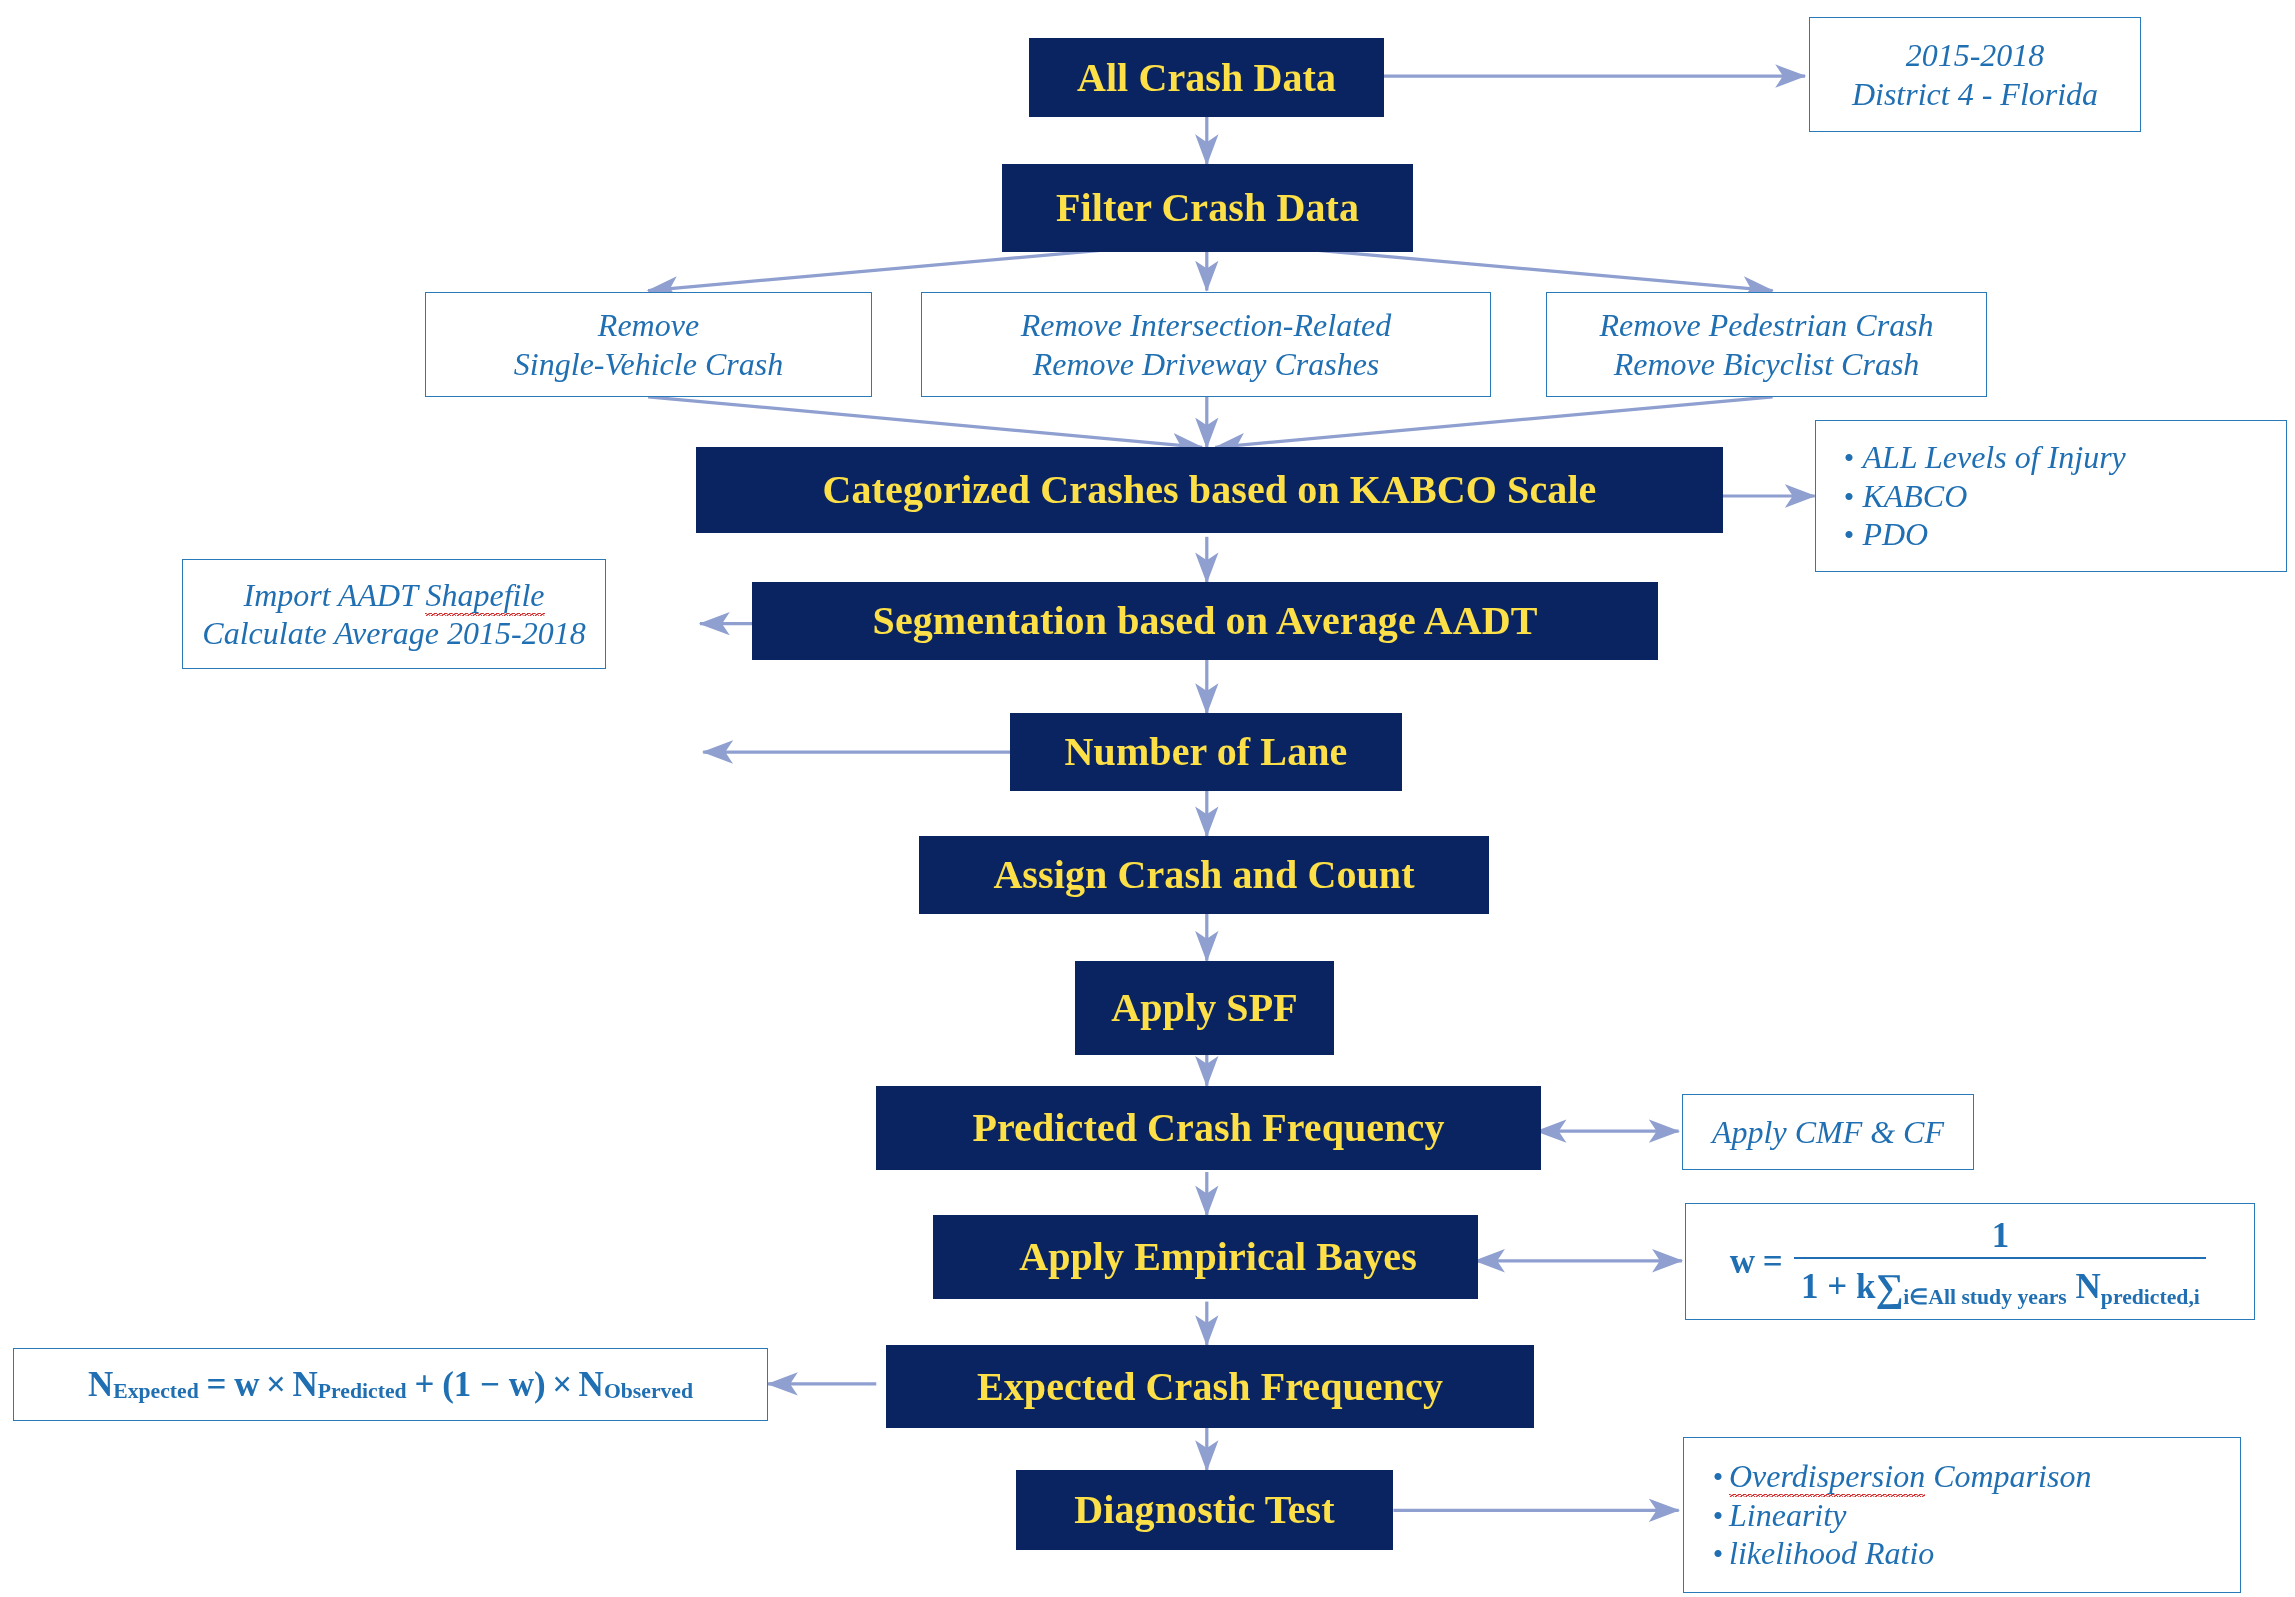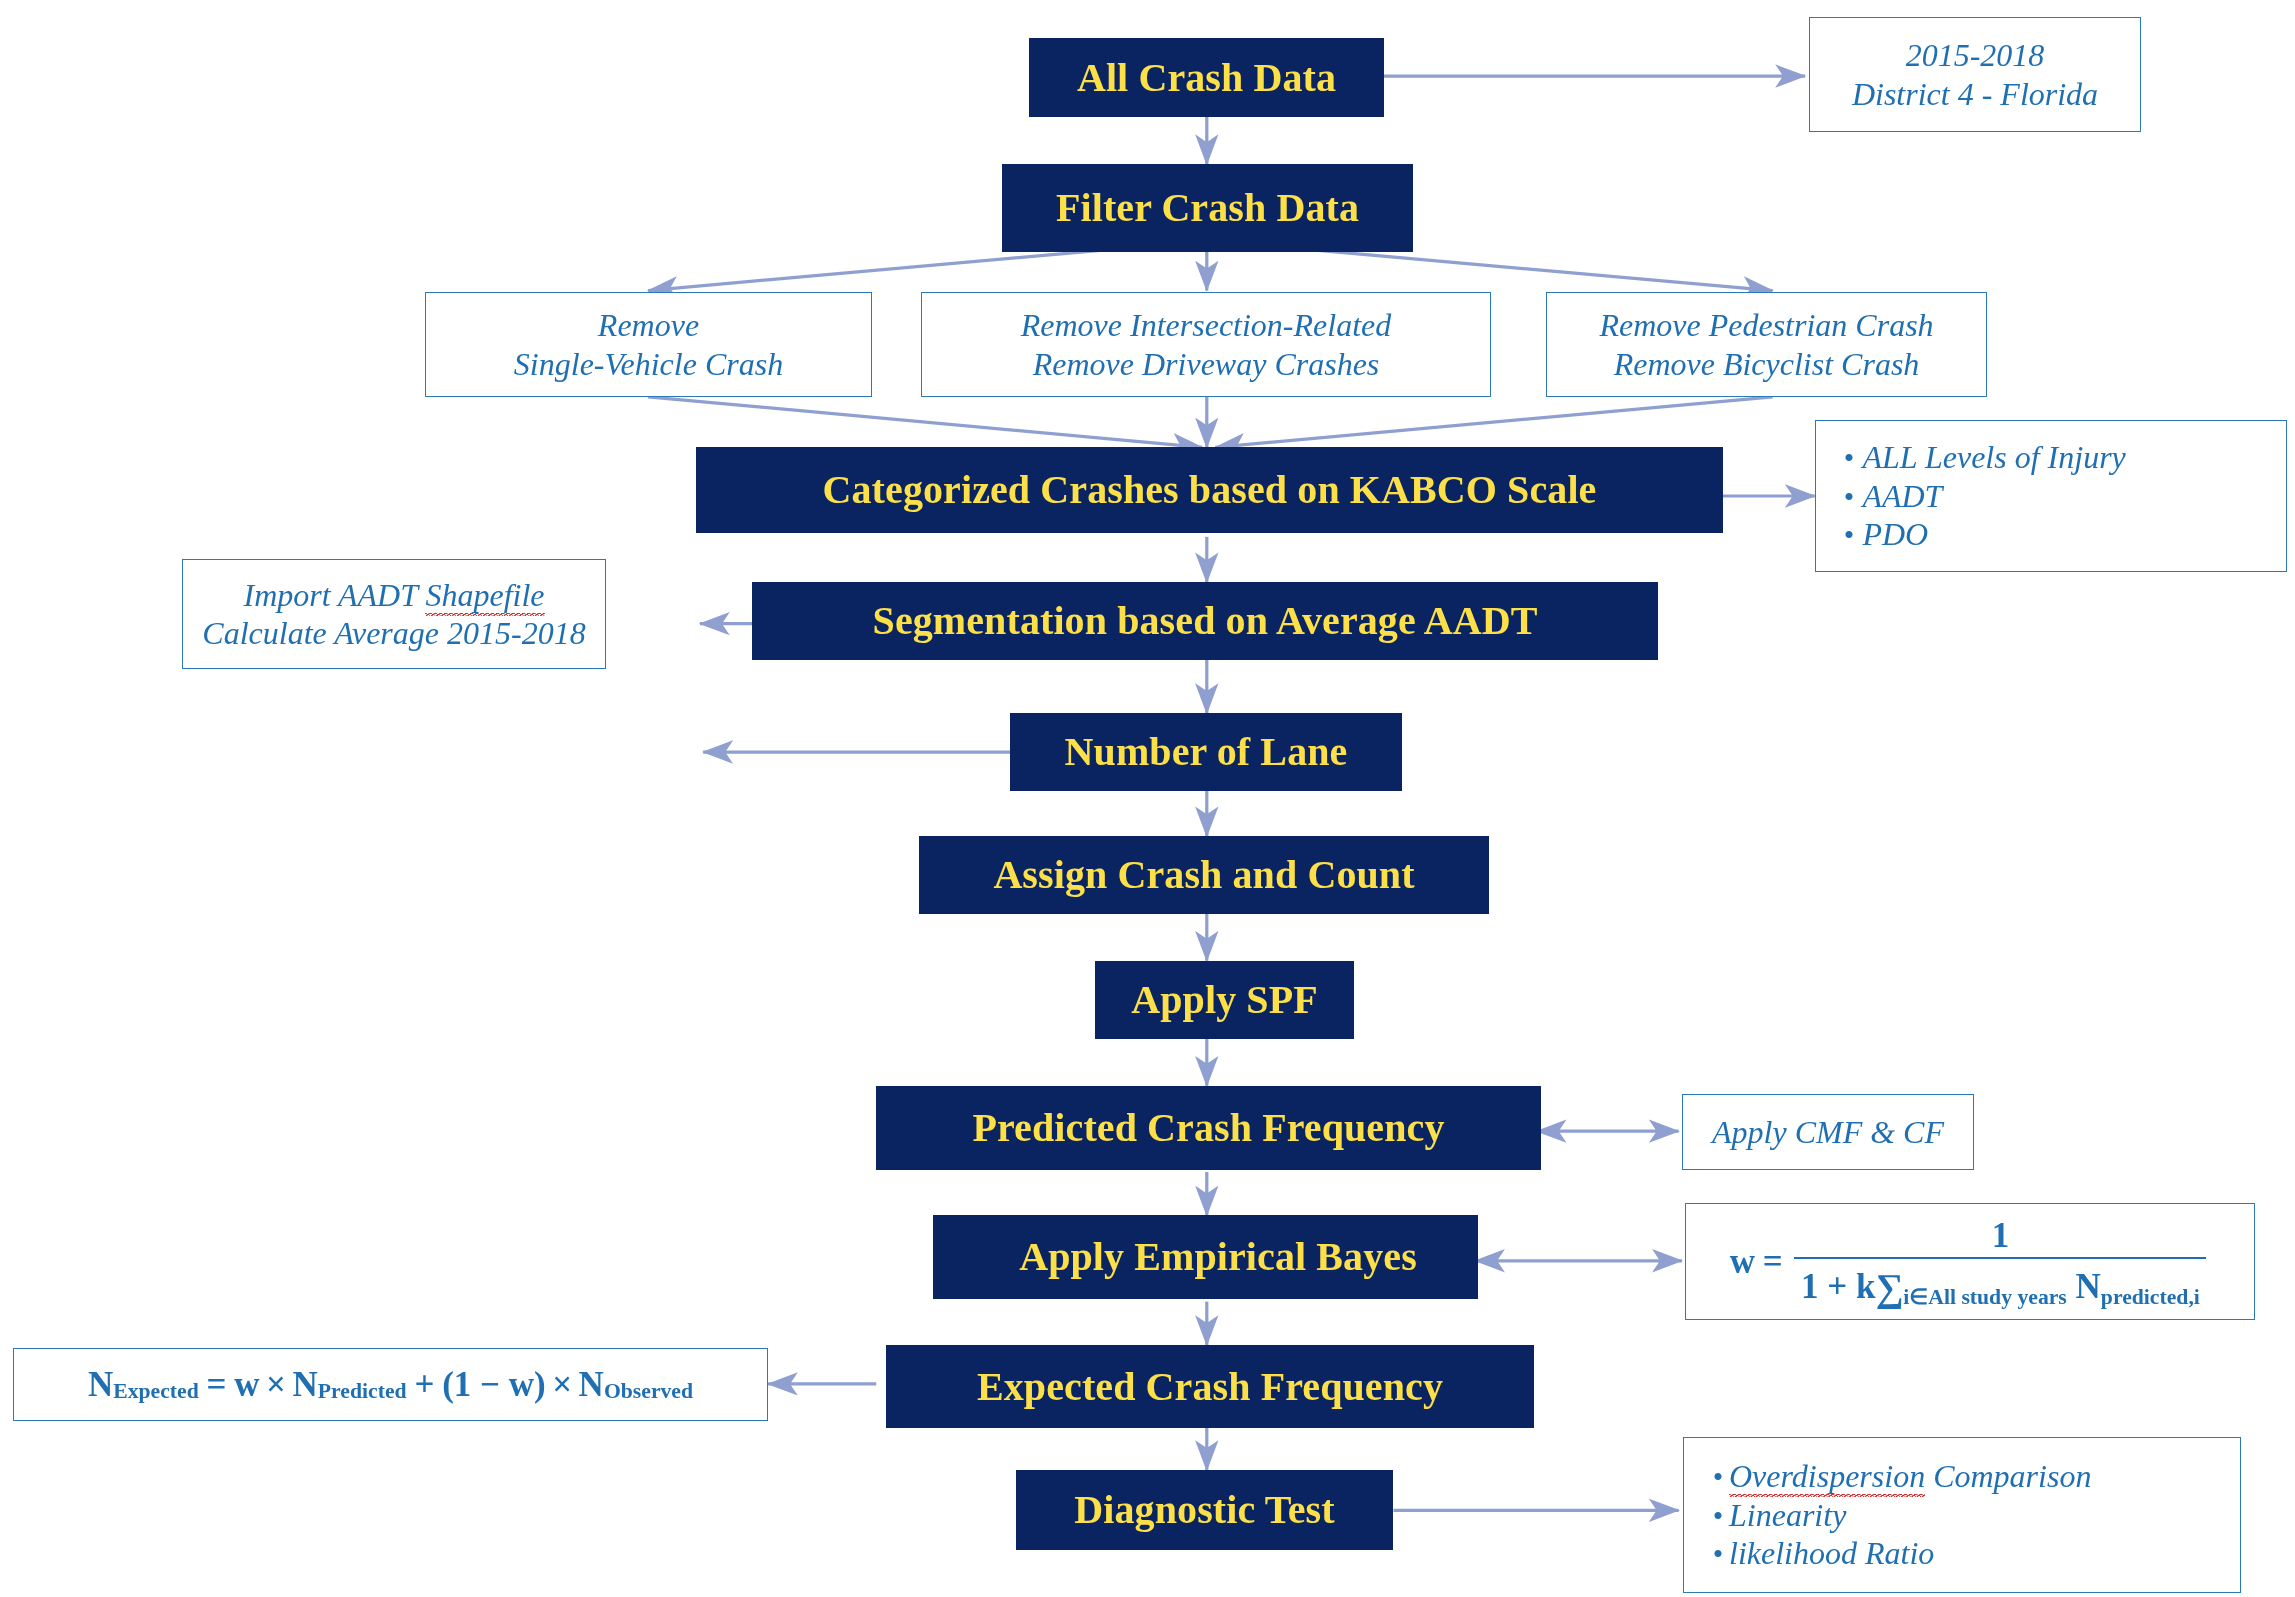--- a/index.html
+++ b/index.html
@@ -164,21 +164,21 @@
   </div>
 
   <div class="navy" style="left:1010px; top:713px; width:392px; height:78px;">
     <span>Number of Lane</span>
   </div>
 
   <div class="navy" style="left:919px; top:836px; width:570px; height:78px;">
     <span>Assign Crash and Count</span>
   </div>
 
-  <div class="navy" style="left:1075px; top:961px; width:259px; height:78px;margin-left:20px;">
+  <div class="navy" style="left:1075px; top:961px; width:259px; height:94px;">
     <span>Apply SPF</span>
   </div>
 
   <div class="navy" style="left:876px; top:1086px; width:665px; height:84px;">
     <span>Predicted Crash Frequency</span>
   </div>
 
   <div class="navy" style="left:933px; top:1215px; width:545px; height:84px;padding-left:34px;">
     <span>Apply Empirical Bayes</span>
   </div>
@@ -211,21 +211,21 @@
     <span class="ln">Remove Bicyclist Crash</span>
   </div>
 
   <div class="note bullets" style="left:1815px; top:420px; width:472px; height:152px;">
     <div class="bullet-row">
       <span class="bullet-dot">•</span>
       <span class="bullet-txt">ALL Levels of Injury</span>
     </div>
     <div class="bullet-row">
       <span class="bullet-dot">•</span>
-      <span class="bullet-txt">AADT</span>
+      <span class="bullet-txt">KABCO</span>
     </div>
     <div class="bullet-row">
       <span class="bullet-dot">•</span>
       <span class="bullet-txt">PDO</span>
     </div>
   </div>
 
   <div class="note" style="left:182px; top:559px; width:424px; height:110px;">
     <span class="ln">
       <span>Import AADT </span><span class="squiggle">Shapefile</span>

